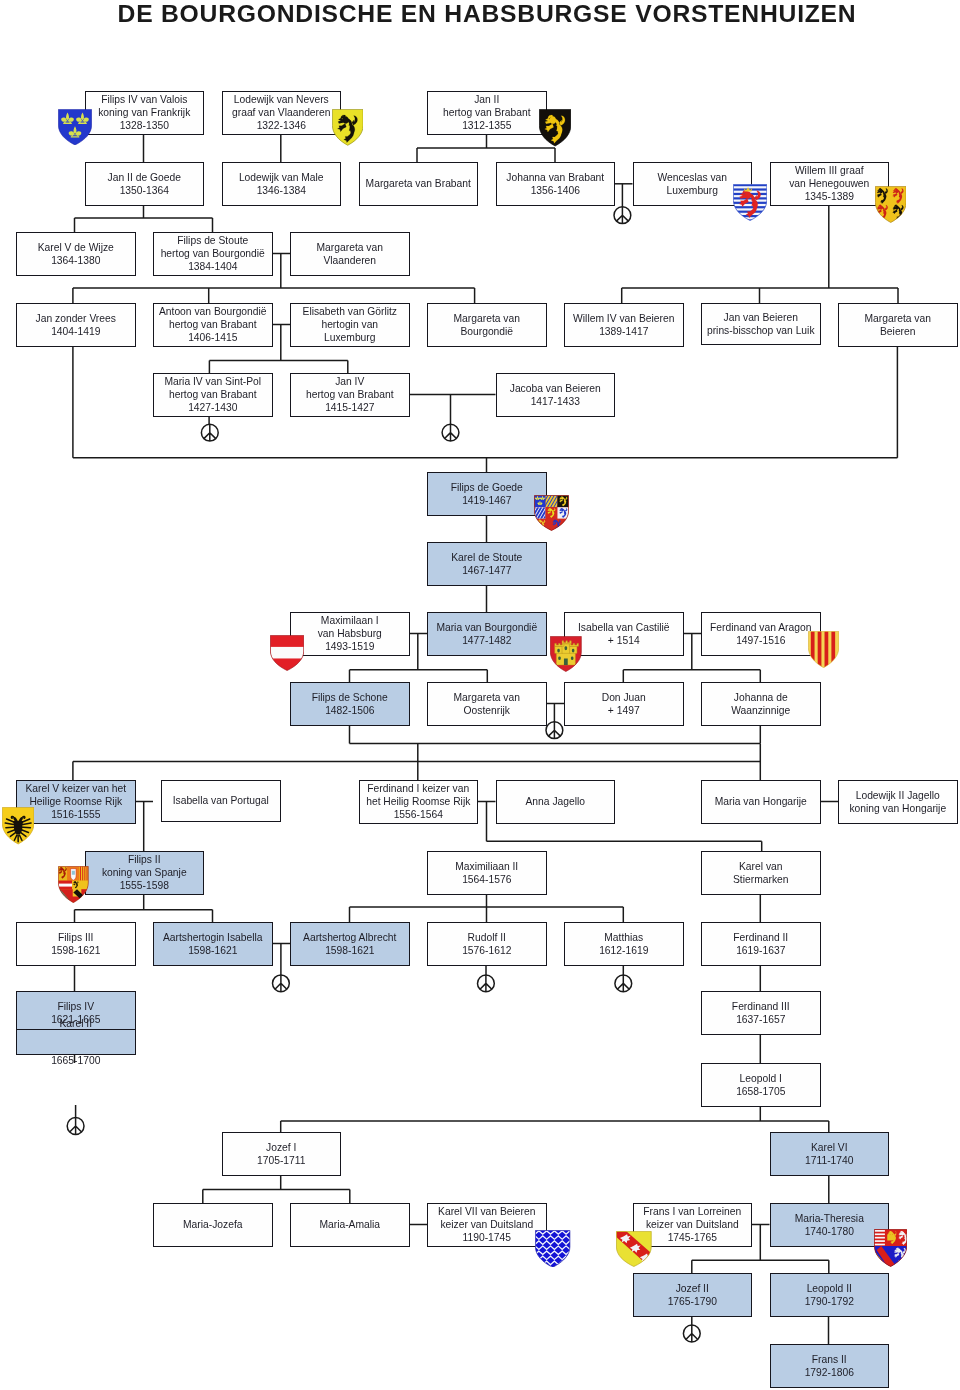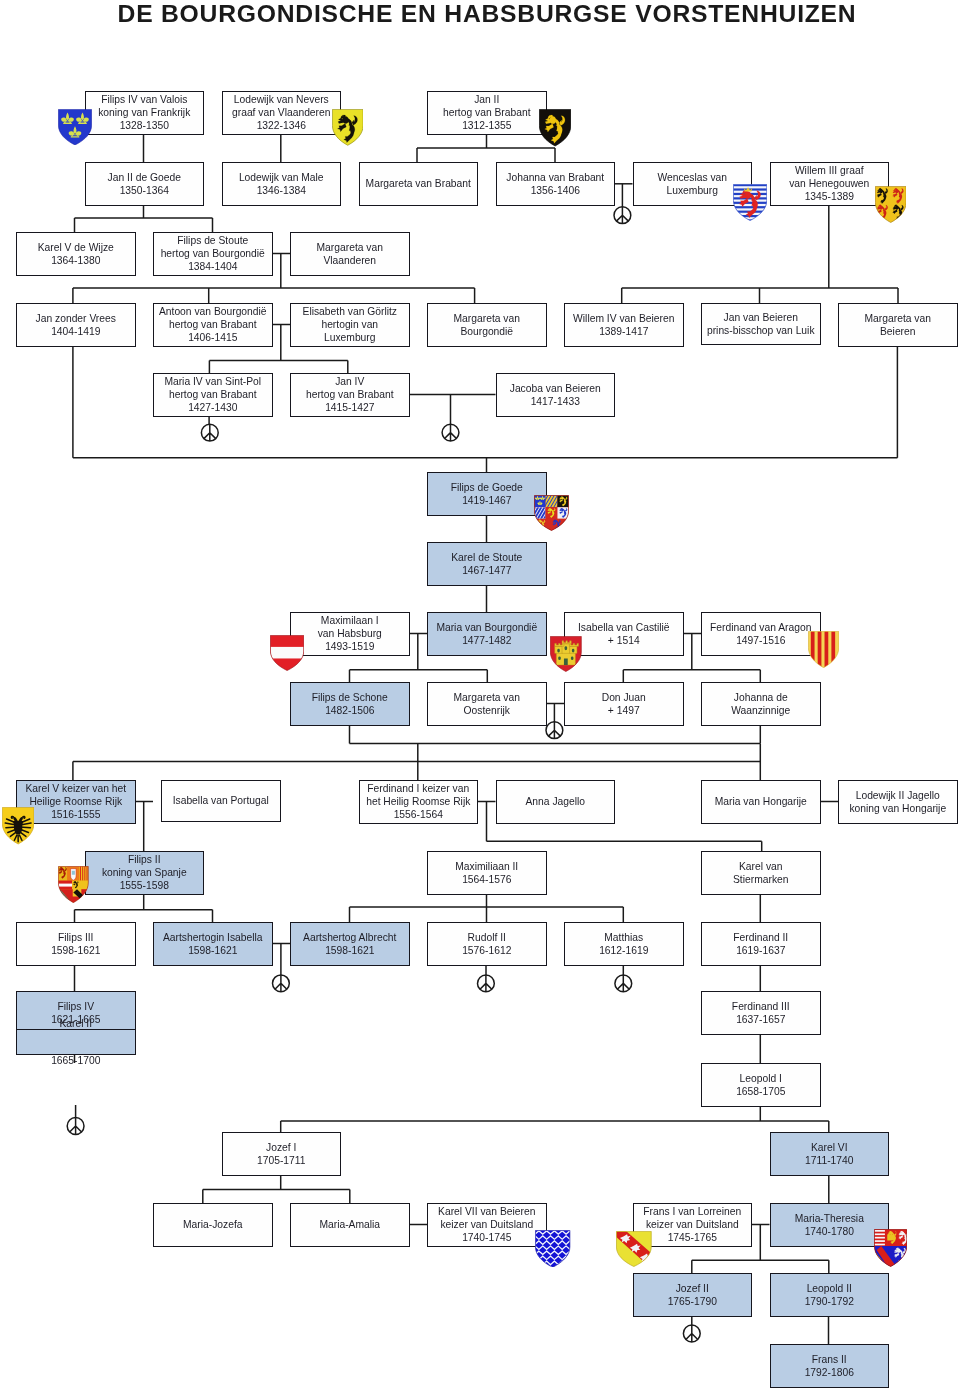--- a/index.html
+++ b/index.html
@@ -389,21 +389,21 @@
       </div>
       <div class="node" style="left: 153px; top: 1203px; width: 119.5px; height: 43.6px;">
         <div class="ln">Maria-Jozefa</div>
       </div>
       <div class="node" style="left: 290px; top: 1203px; width: 119.5px; height: 43.6px;">
         <div class="ln">Maria-Amalia</div>
       </div>
       <div class="node" style="left: 427px; top: 1203px; width: 119.5px; height: 43.6px;">
         <div class="ln">Karel VII van Beieren</div>
         <div class="ln">keizer van Duitsland</div>
-        <div class="ln">1740-1745</div>
+        <div class="ln">1190-1745</div>
       </div>
       <div class="node" style="left: 632.5px; top: 1203px; width: 119.5px; height: 43.6px;">
         <div class="ln">Frans I van Lorreinen</div>
         <div class="ln">keizer van Duitsland</div>
         <div class="ln">1745-1765</div>
       </div>
       <div class="node shaded" style="left: 769.5px; top: 1203px; width: 119.5px; height: 43.6px;">
         <div class="ln">Maria-Theresia</div>
         <div class="ln">1740-1780</div>
       </div>

